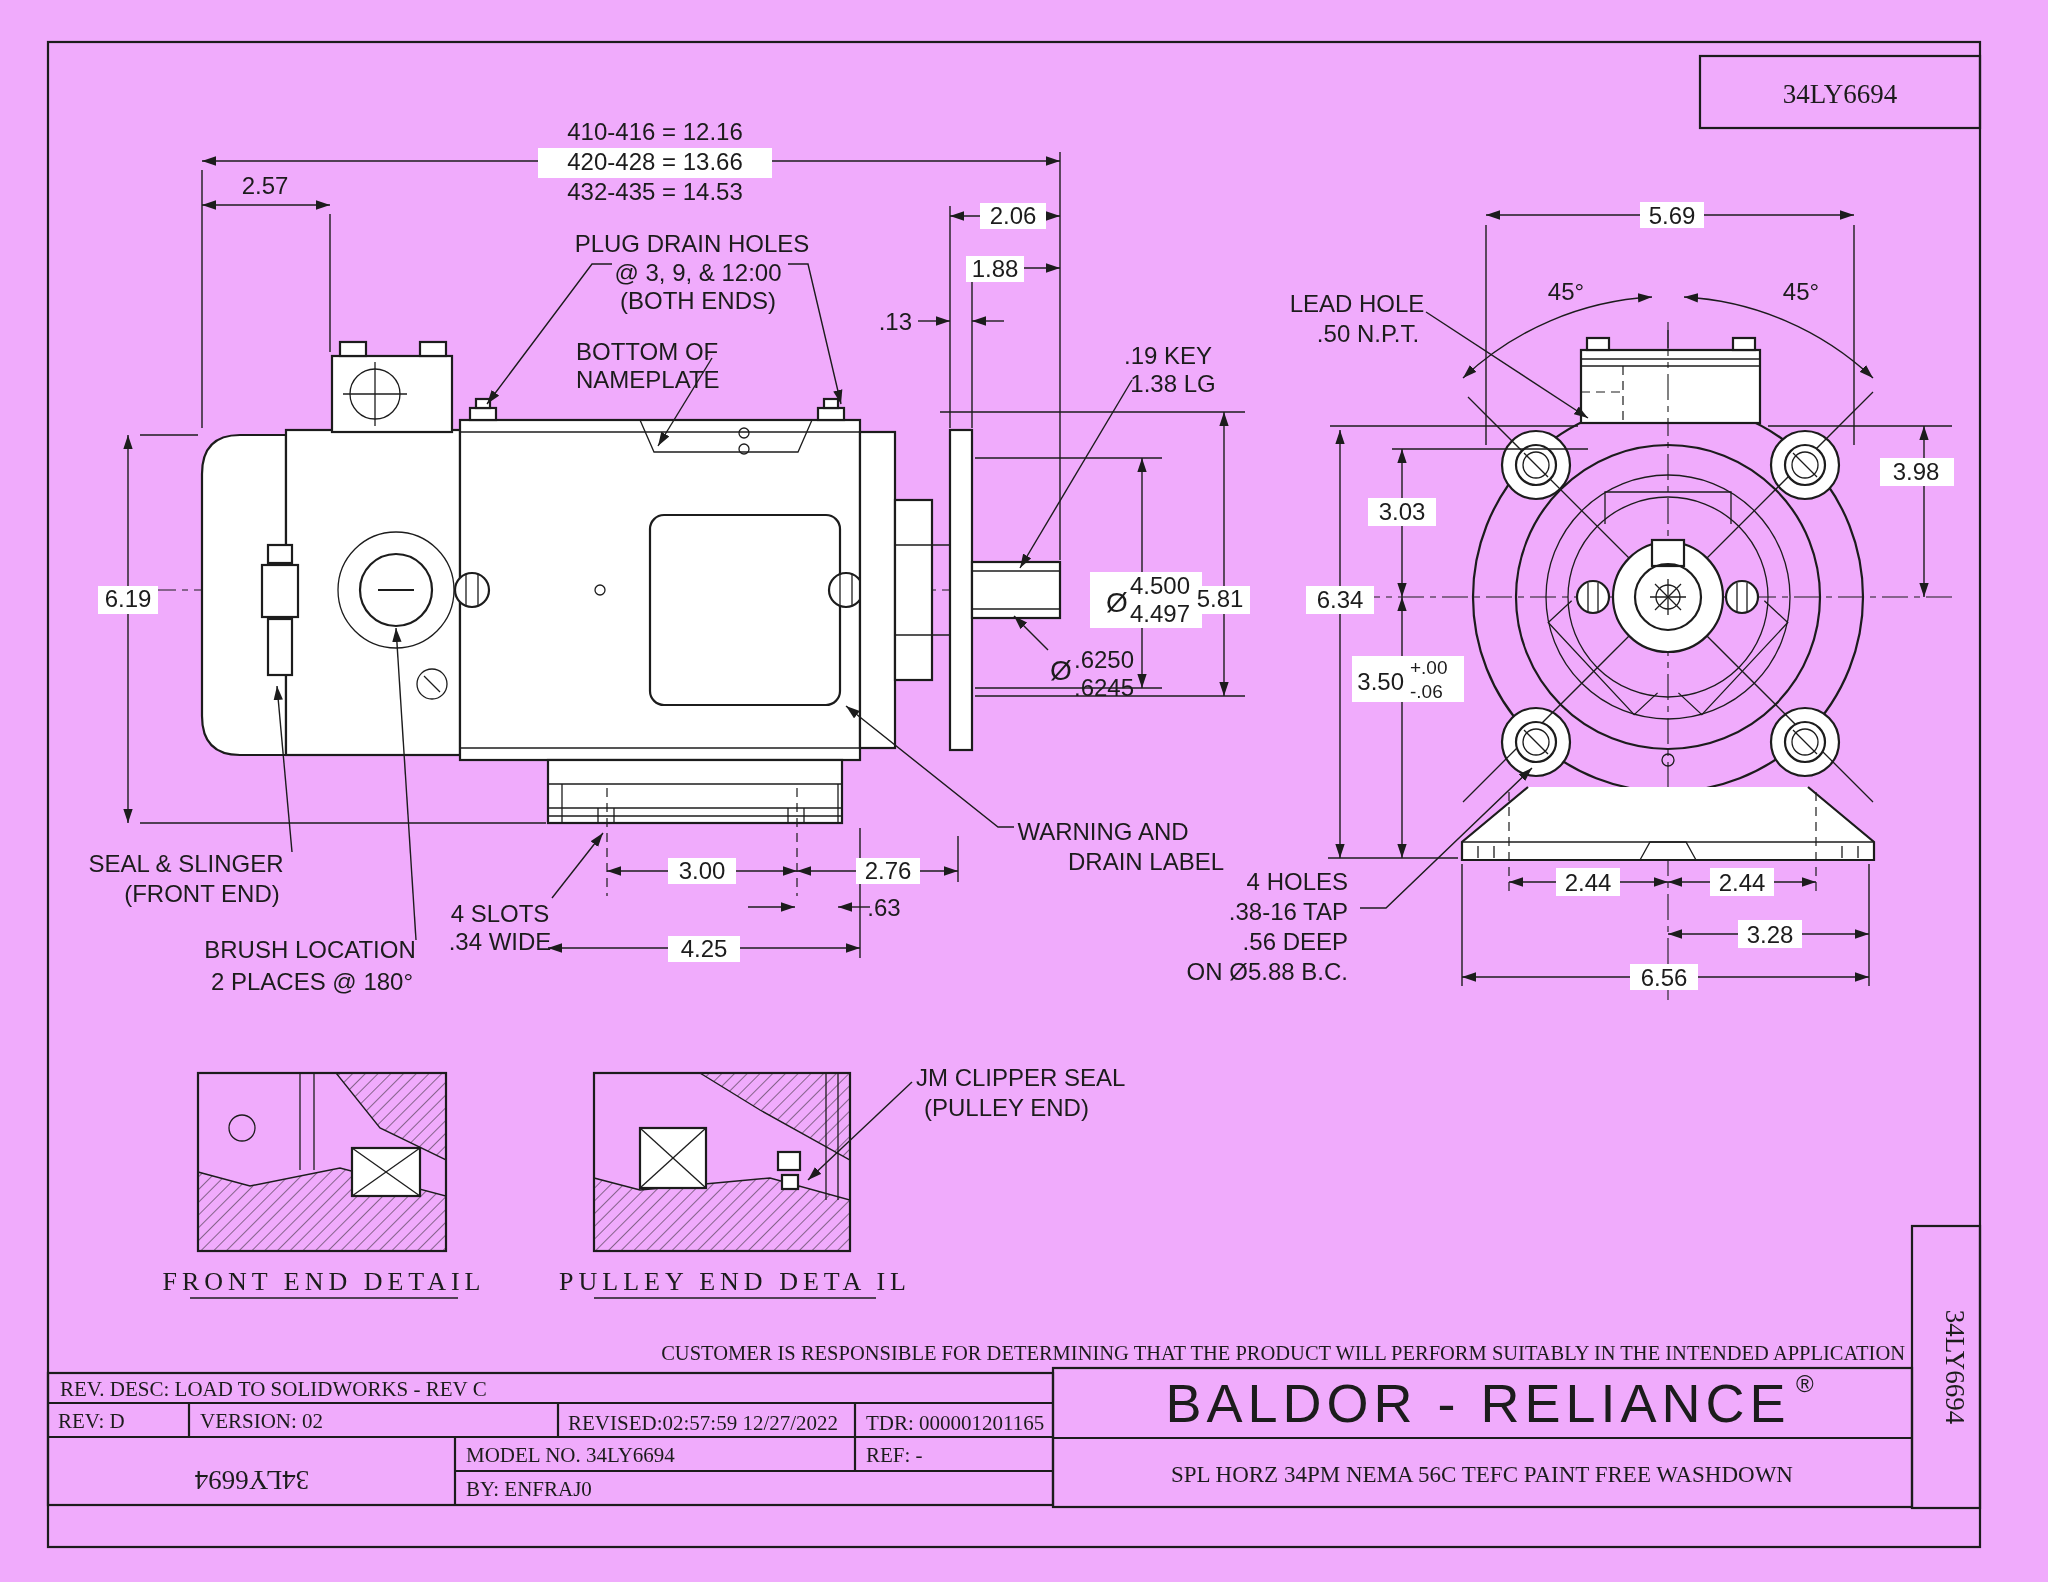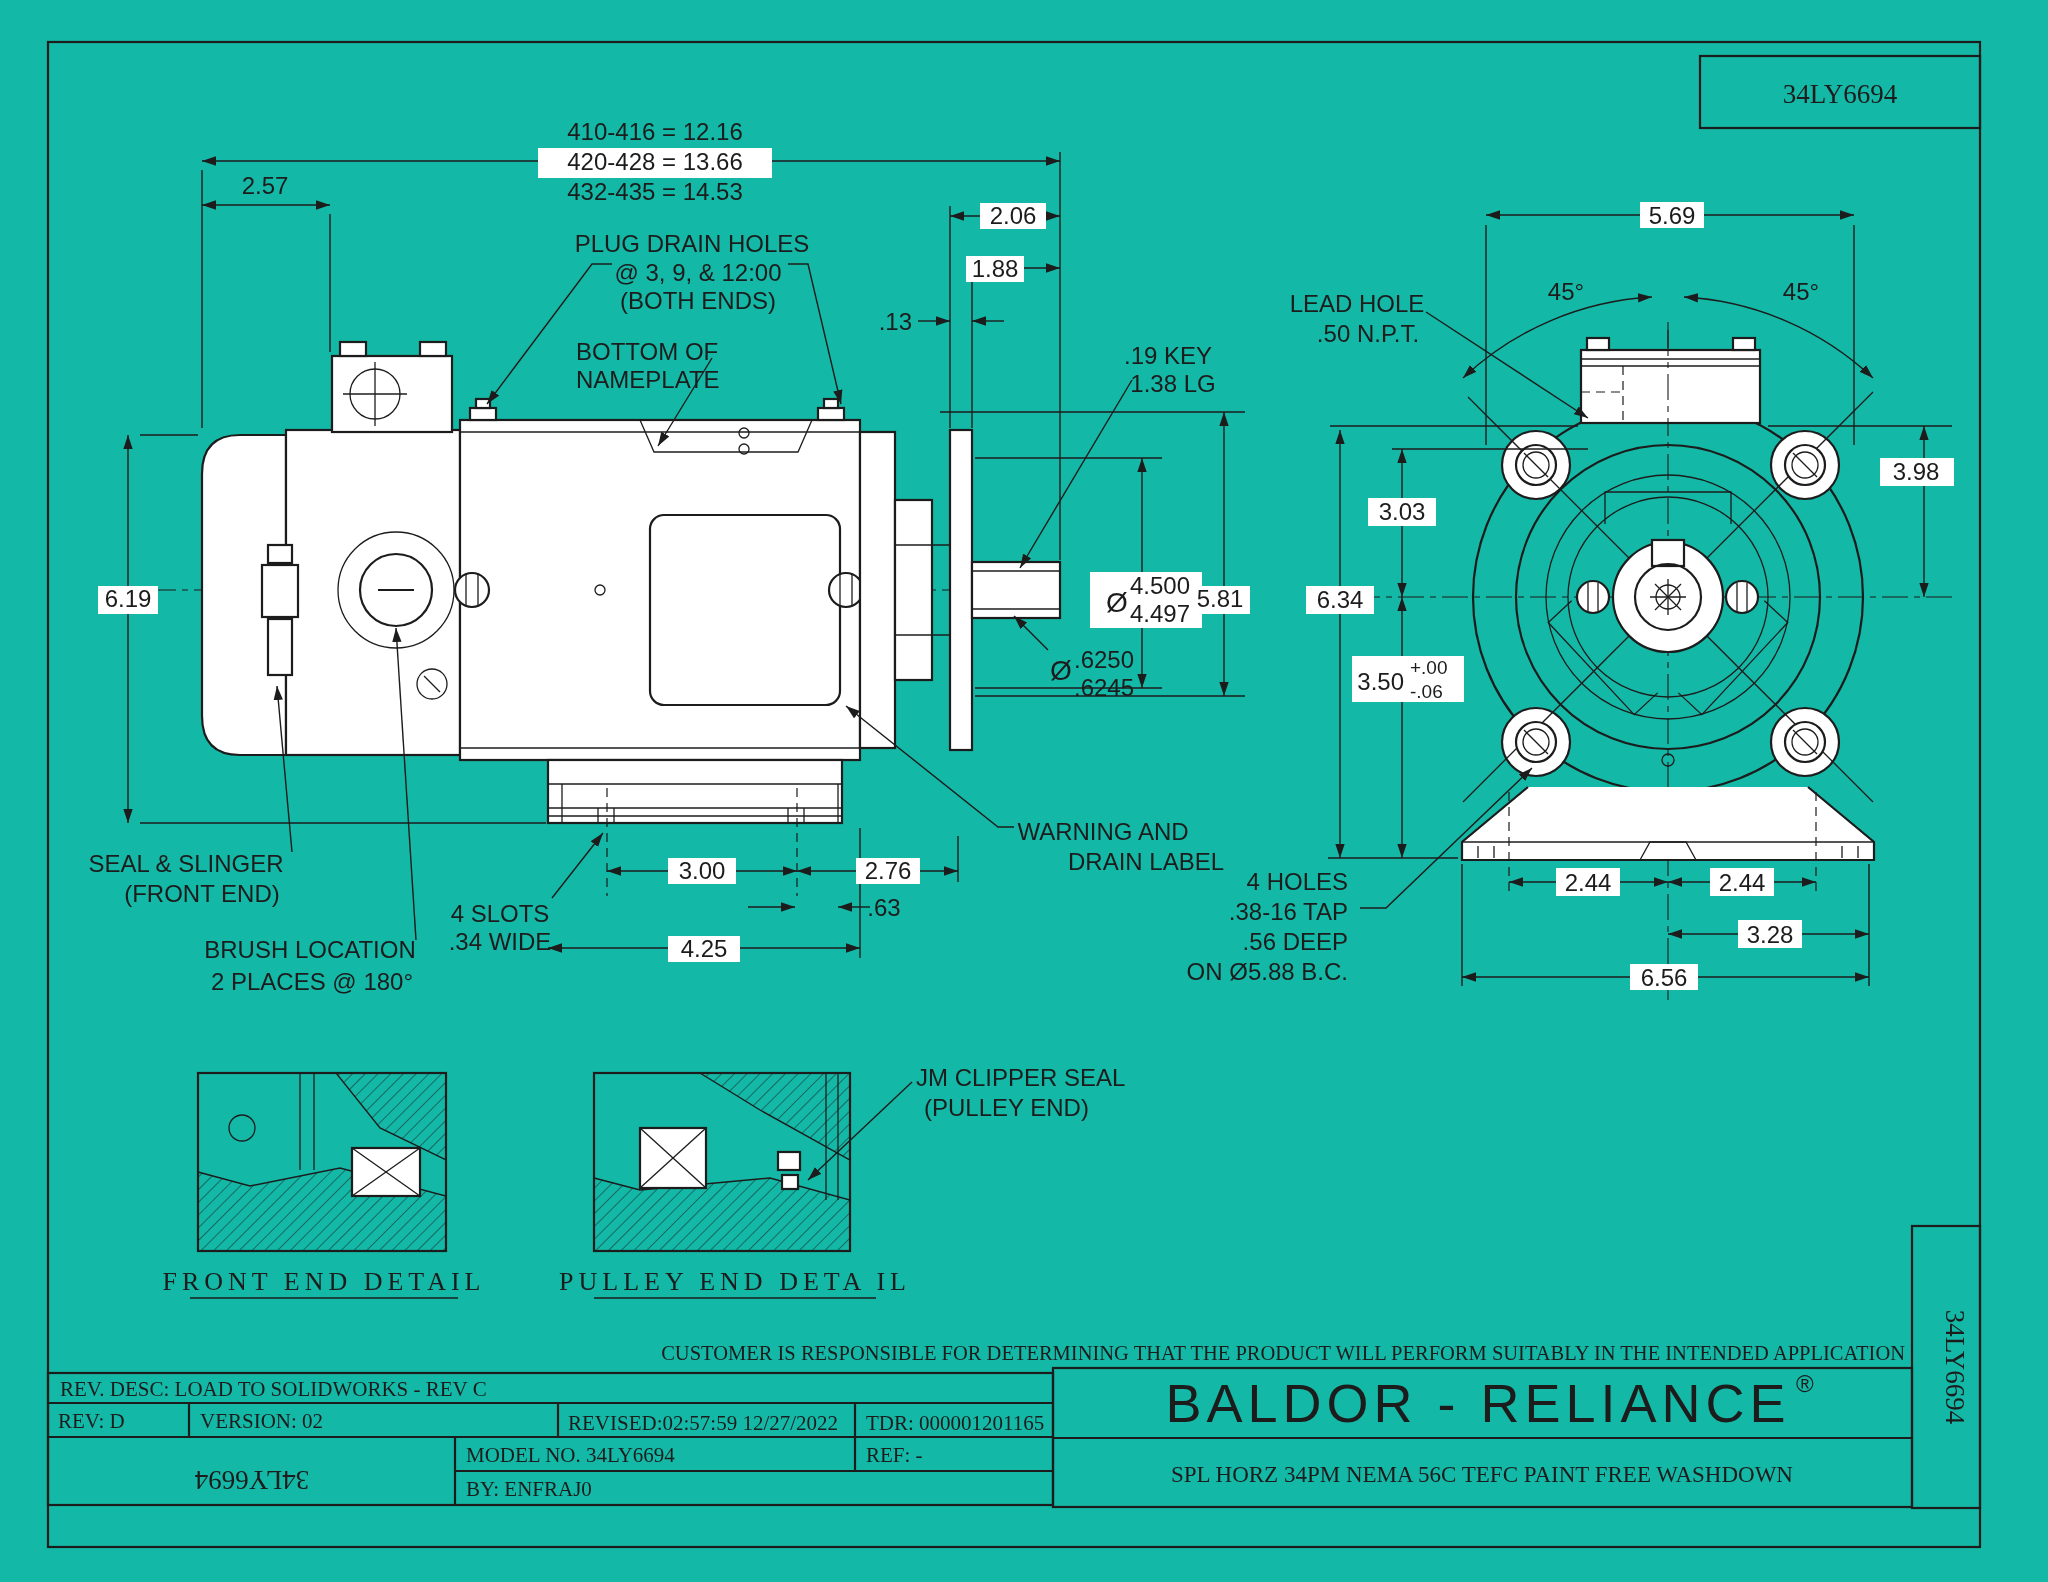--- a/index.html
+++ b/index.html
@@ -1,16 +1,16 @@
 <!DOCTYPE html>
 <html><head>
 <meta charset="utf-8">
 <style>
   html,body{margin:0;padding:0;background:#ffffff;}
-  #page{position:relative;width:2048px;height:1582px;background:#14b8a6;overflow:hidden;
+  #page{position:relative;width:2048px;height:1582px;background:#f0abfc;overflow:hidden;
         font-family:"Liberation Sans",sans-serif;}
   svg{position:absolute;left:0;top:0;}
   
   .o  {fill:#fff;stroke:#1c1c1c;stroke-width:2.2;}
   .s  {fill:none;stroke:#1c1c1c;stroke-width:2.2;}
   .t  {fill:none;stroke:#1c1c1c;stroke-width:1.3;}
   .dim{fill:none;stroke:#1c1c1c;stroke-width:1.4;}
   .cl {fill:none;stroke:#1c1c1c;stroke-width:1.1;stroke-dasharray:26 6 6 6;}
   .dsh{fill:none;stroke:#1c1c1c;stroke-width:1.2;stroke-dasharray:9 6;}
   .hx {fill:url(#hx);stroke:#1c1c1c;stroke-width:1.4;}

